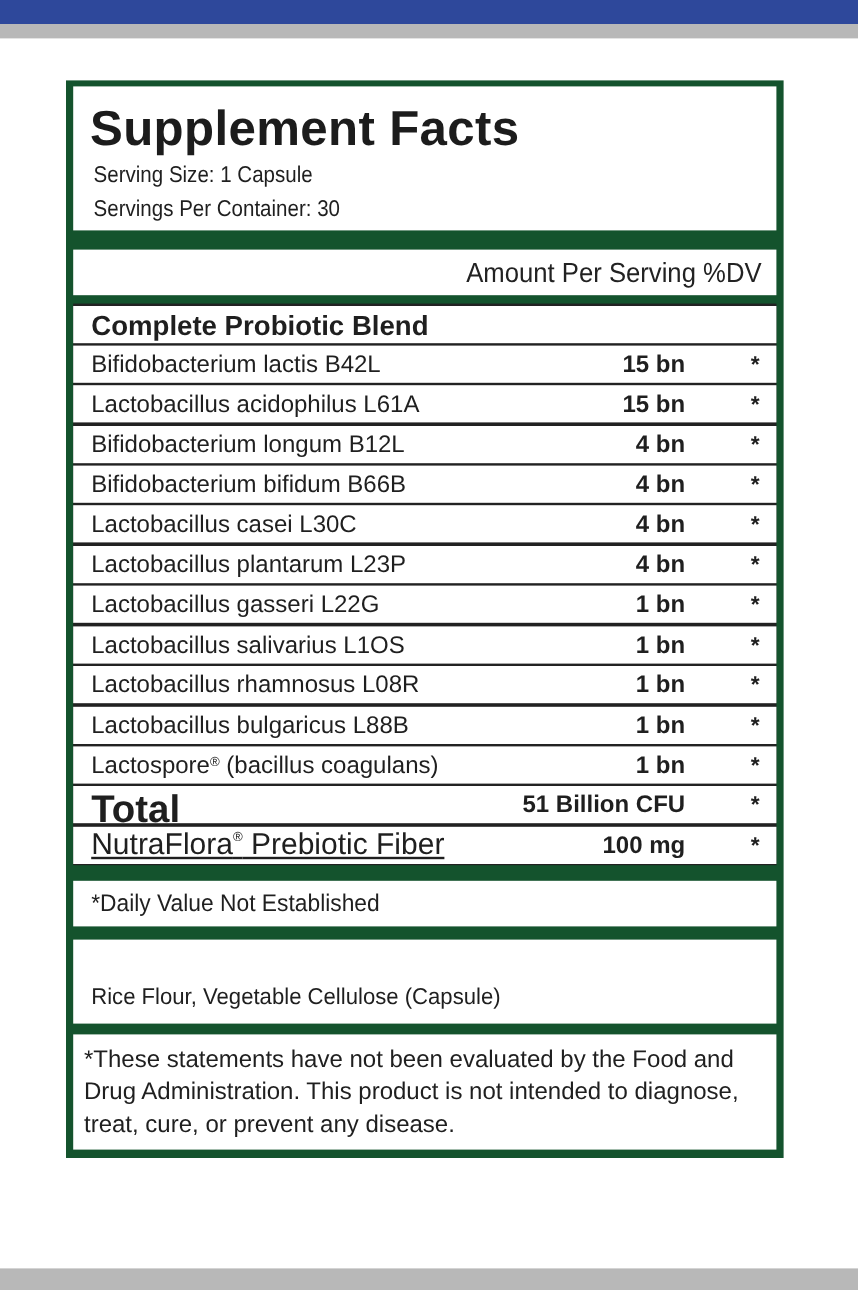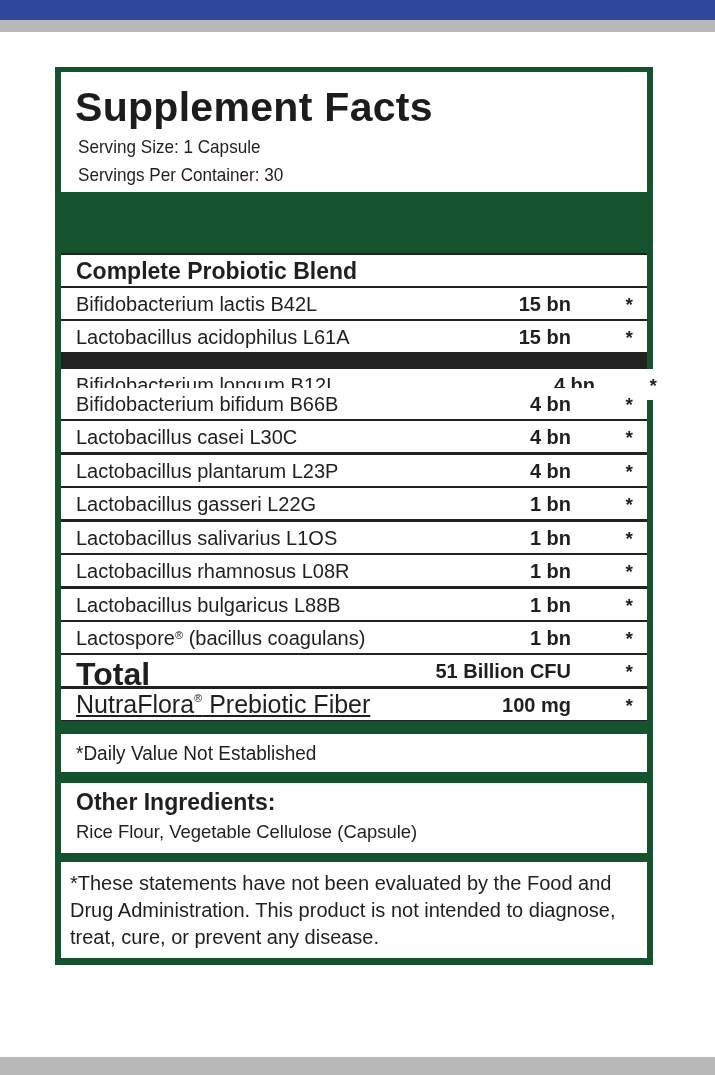--- a/index.html
+++ b/index.html
@@ -66,37 +66,40 @@
 <div class="top-blue"></div>
 <div class="top-gray"></div>
 
 <div class="label">
   <div class="box hdr">
     <div class="title">Supplement Facts</div>
     <div class="serv s1">Serving Size: 1 Capsule</div>
     <div class="serv s2">Servings Per Container: 30</div>
   </div>
 
+  <div class="box aps">
+    <span>Amount Per Serving %DV</span>
+  </div>
 
   <div class="box rows">
     <div class="row blend" style="top:2px;">
       <span class="nm">Complete Probiotic Blend</span>
     </div>
 
     <div class="row" style="top:35px;">
       <span class="nm">Bifidobacterium lactis B42L</span>
       <span class="amt">15 bn</span>
       <span class="dv">*</span>
     </div>
     <div class="row" style="top:68px;">
       <span class="nm">Lactobacillus acidophilus L61A</span>
       <span class="amt">15 bn</span>
       <span class="dv">*</span>
     </div>
-    <div class="row" style="top:116px;padding-left:24px;">
+    <div class="row" style="top:102px;">
       <span class="nm">Bifidobacterium longum B12L</span>
       <span class="amt">4 bn</span>
       <span class="dv">*</span>
     </div>
     <div class="row" style="top:135px;">
       <span class="nm">Bifidobacterium bifidum B66B</span>
       <span class="amt">4 bn</span>
       <span class="dv">*</span>
     </div>
     <div class="row" style="top:168px;">
@@ -144,21 +147,20 @@
       <span class="amt">100 mg</span>
       <span class="dv">*</span>
     </div>
   </div>
 
   <div class="box dvnote">
     <span>*Daily Value Not Established</span>
   </div>
 
   <div class="box other">
-    <div class="oh">Other Ingredients:</div>
     <div class="ot">Rice Flour, Vegetable Cellulose (Capsule)</div>
   </div>
 
   <div class="box disc">
     <p>*These statements have not been evaluated by the Food and Drug Administration. This product is not intended to diagnose, treat, cure, or prevent any disease.</p>
   </div>
 </div>
 
 <div class="bottom-gray"></div>
 

